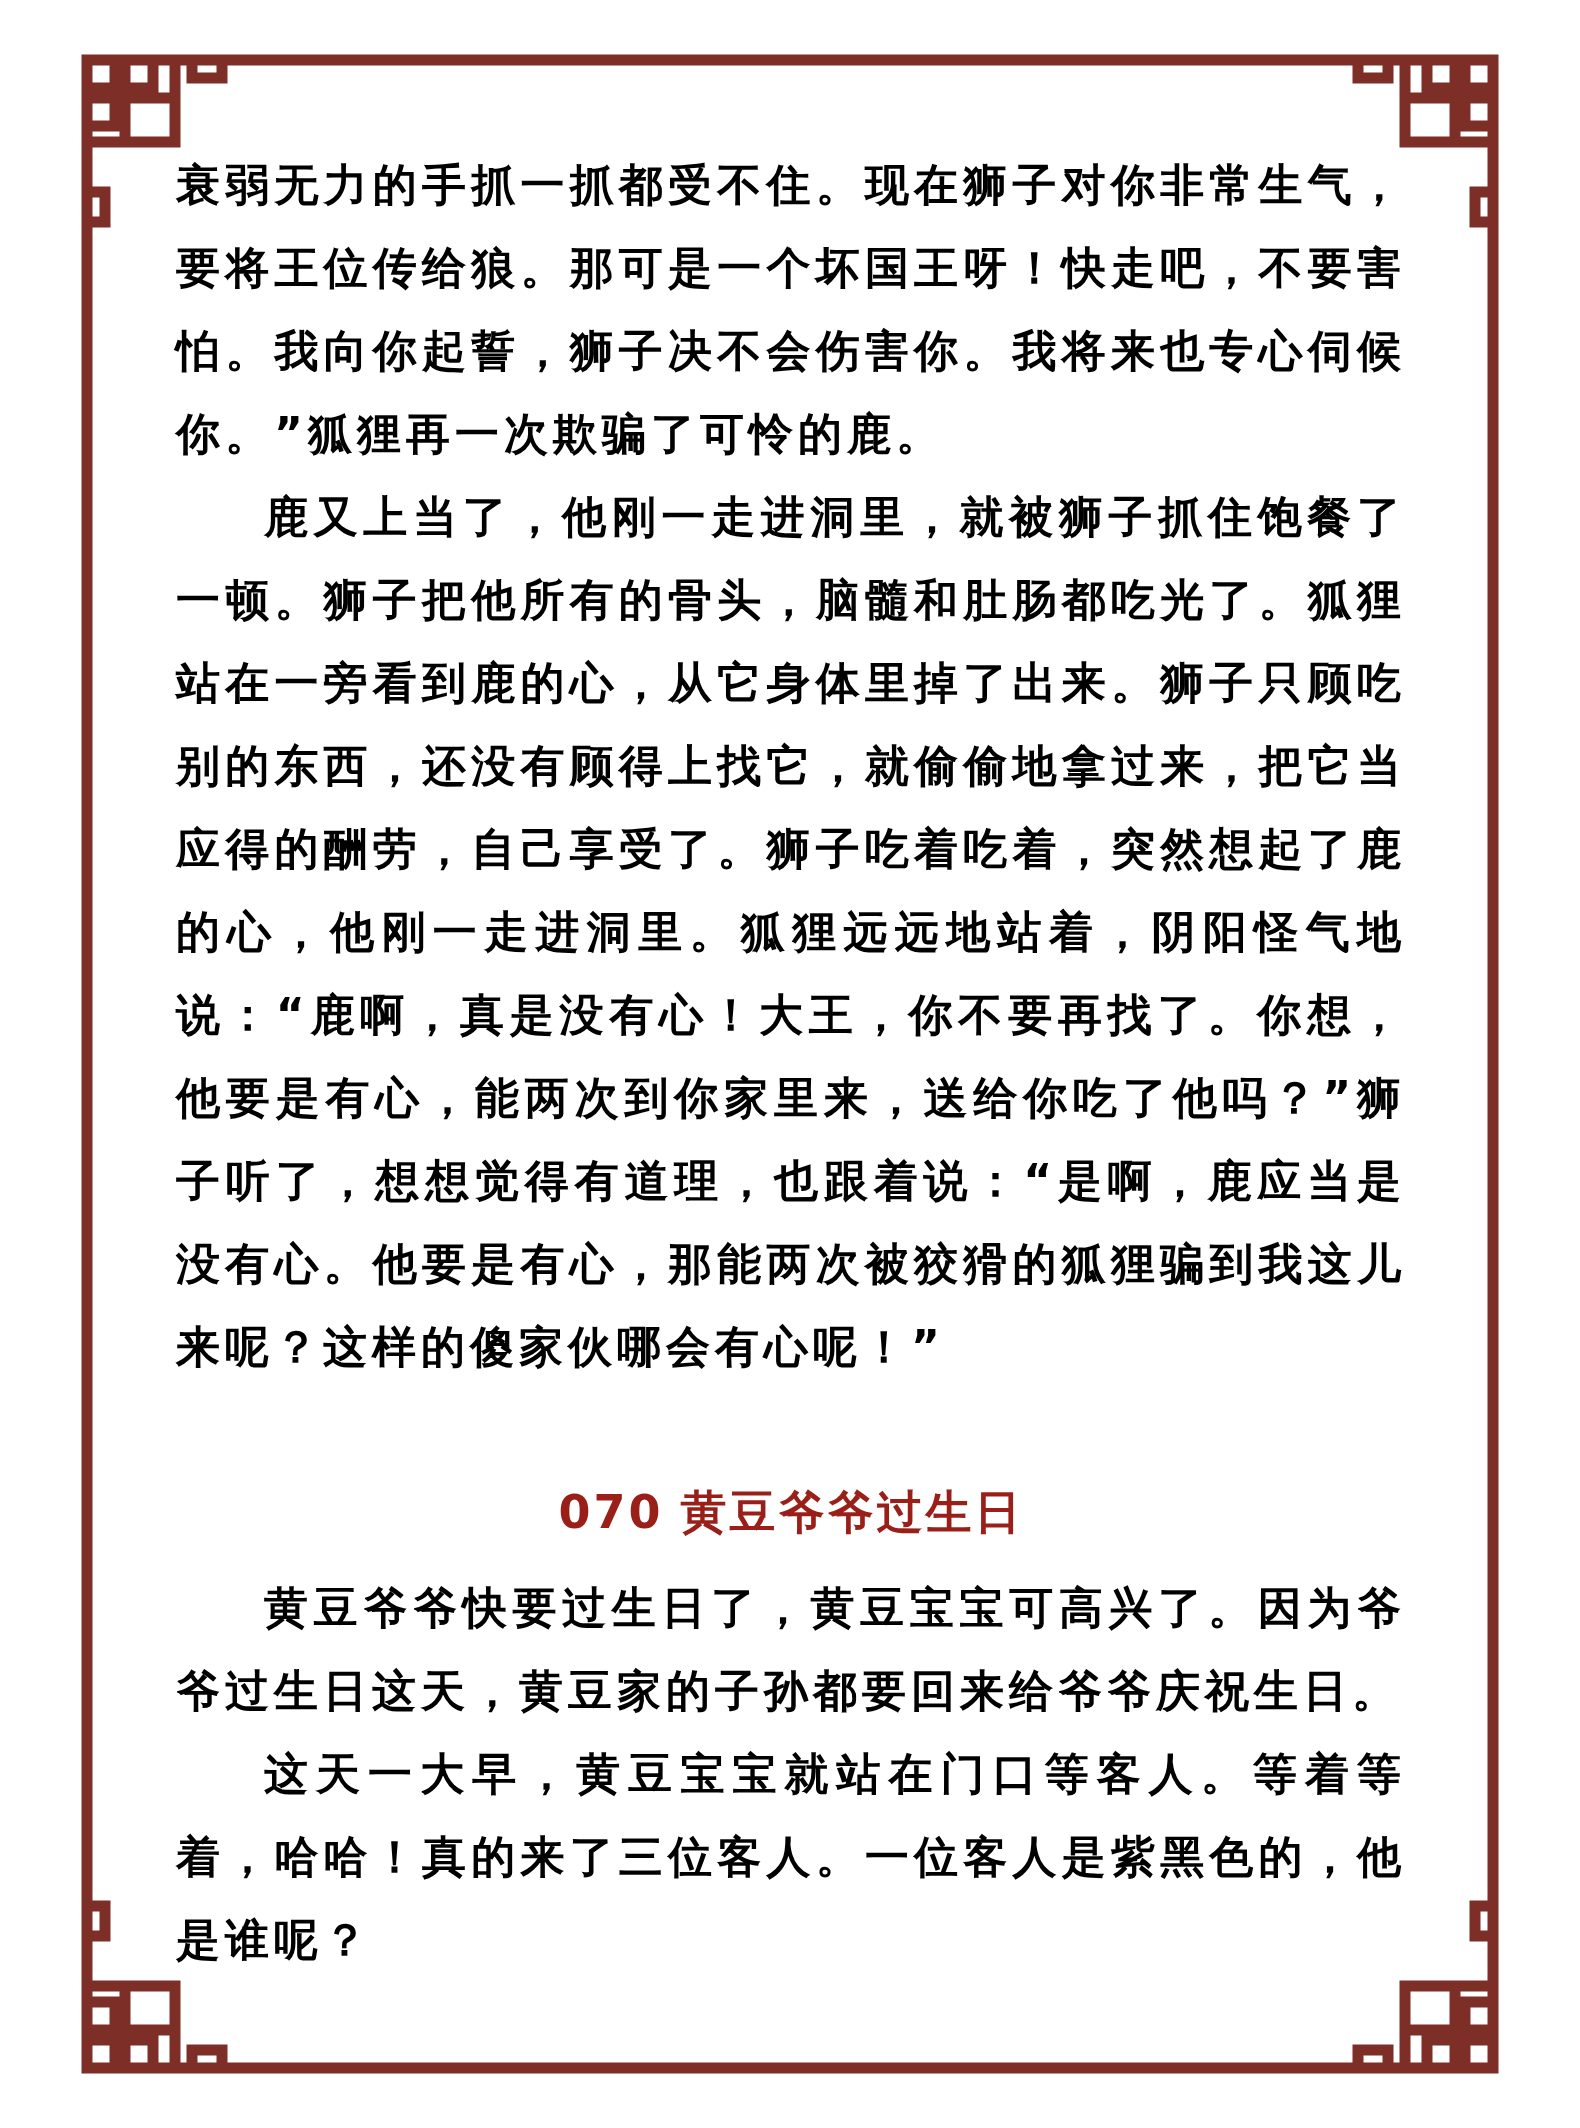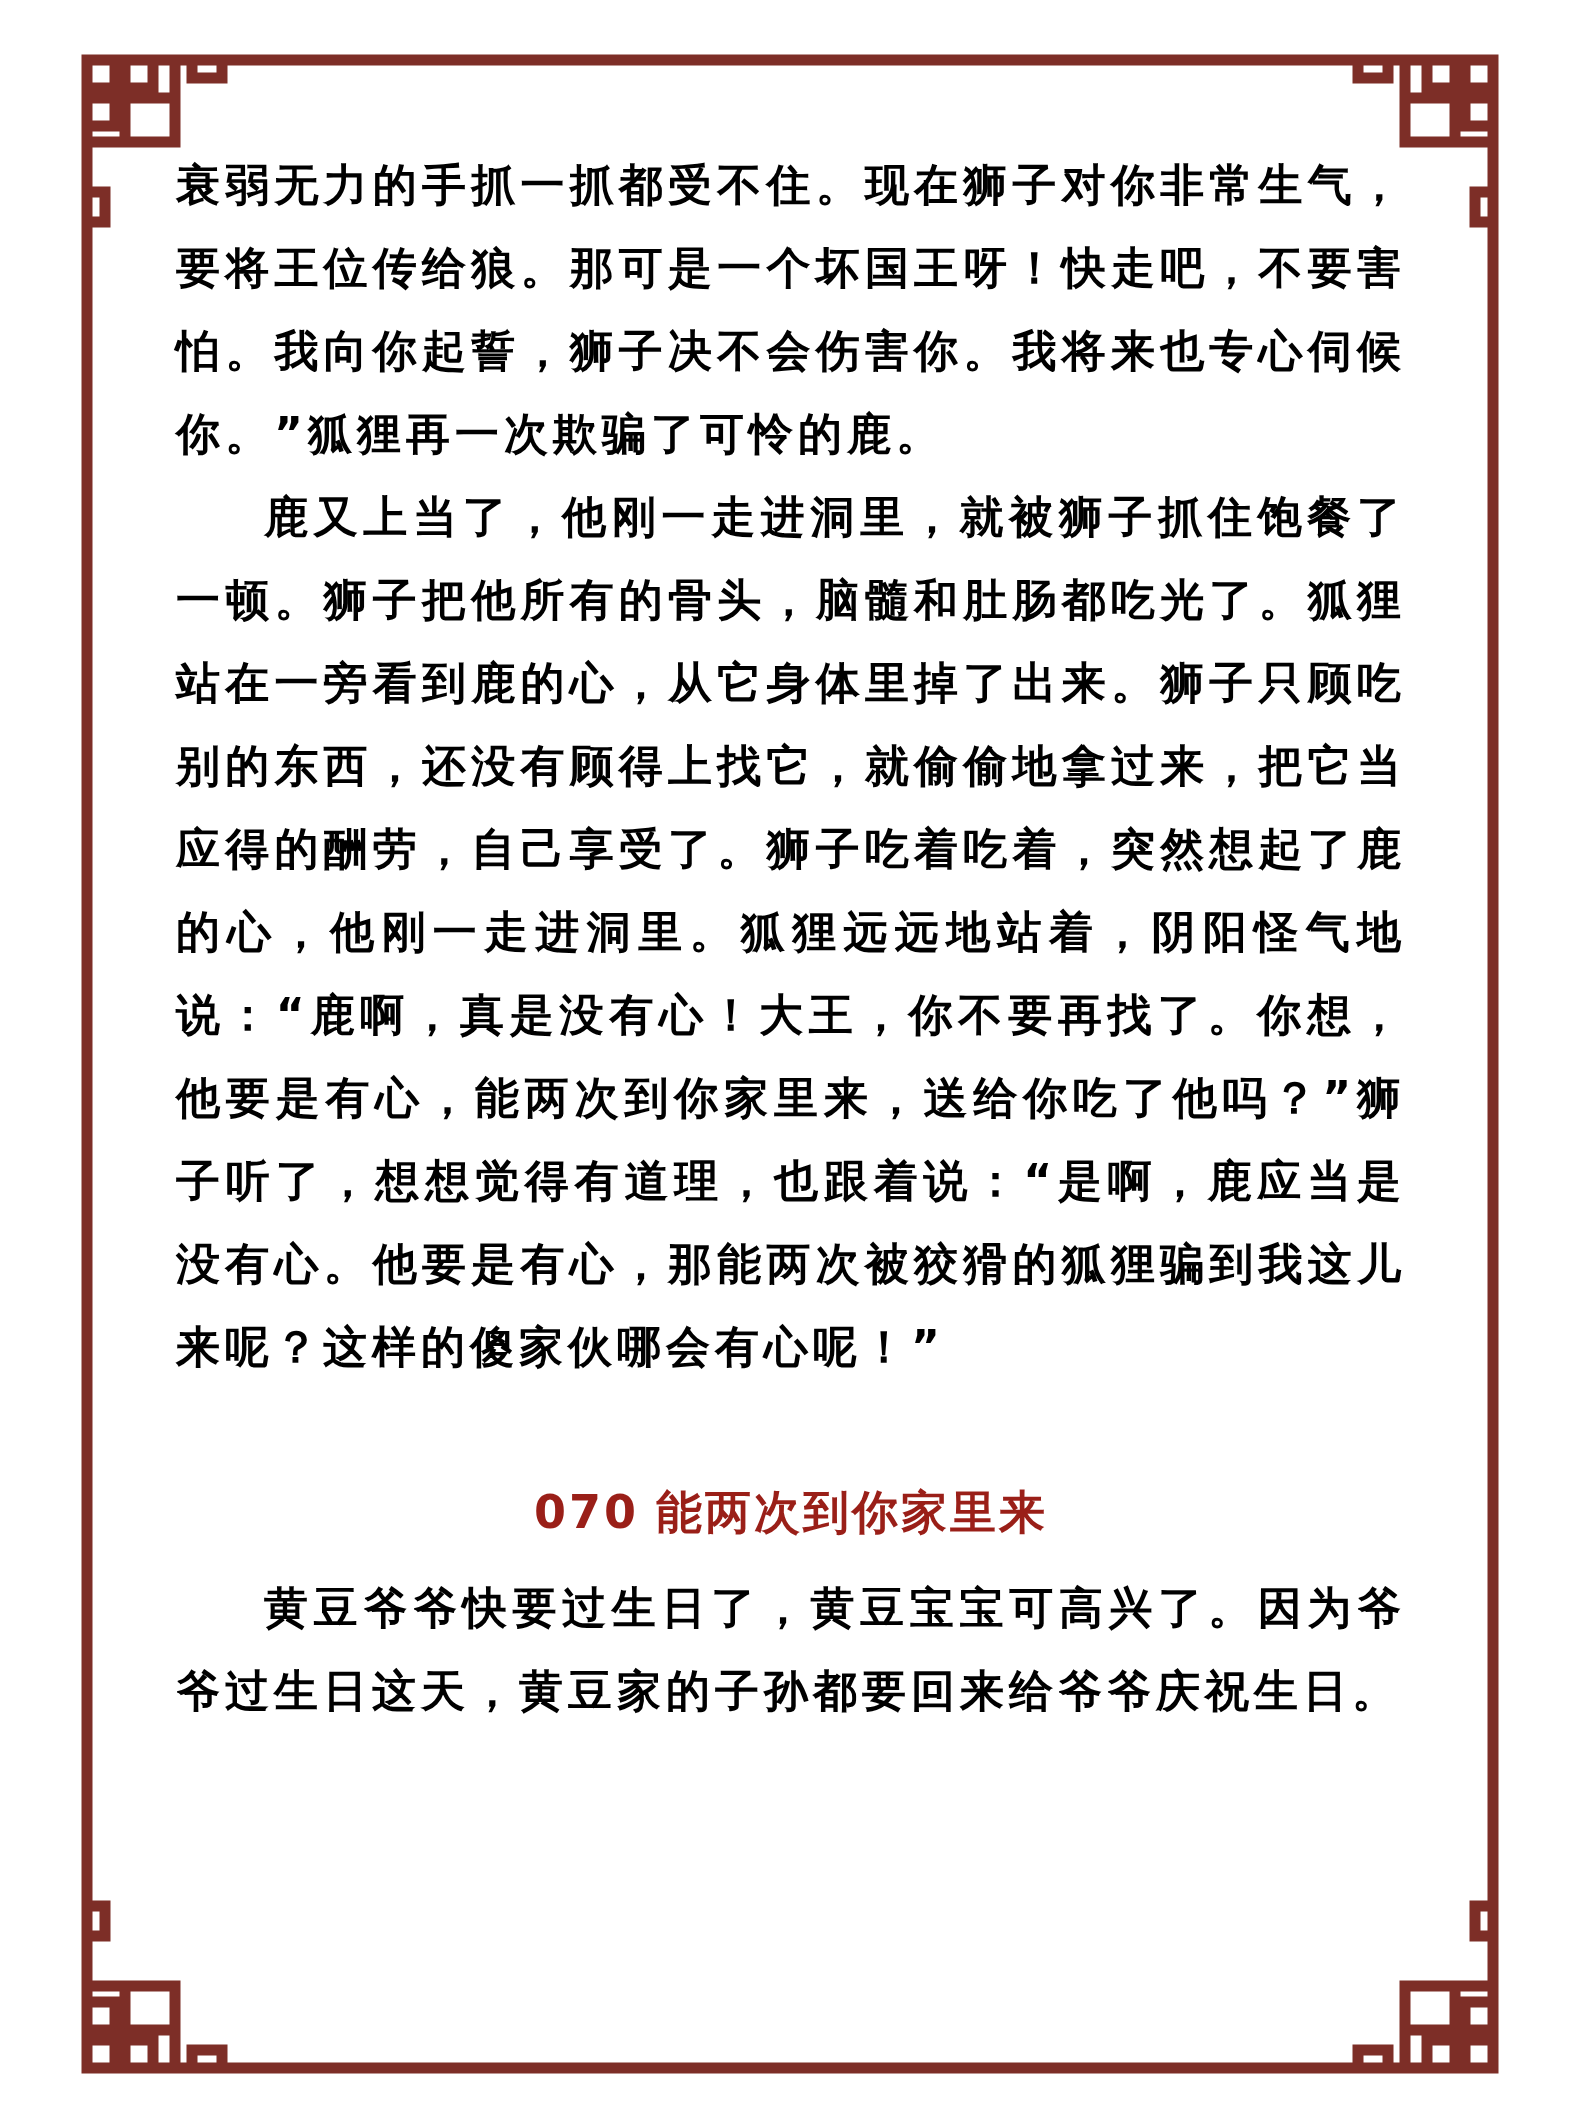--- a/index.html
+++ b/index.html
@@ -79,20 +79,21 @@
     <use href="#corner-fret" transform="translate(0,2128) scale(1,-1)"></use>
     <use href="#corner-fret" transform="translate(1580,2128) scale(-1,-1)"></use>
   </svg>
 
   <div class="content">
 
     <p class="para">衰弱无力的手抓一抓都受不住。现在狮子对你非常生气，要将王位传给狼。那可是一个坏国王呀！快走吧，不要害怕。我向你起誓，狮子决不会伤害你。我将来也专心伺候你。”狐狸再一次欺骗了可怜的鹿。</p>
 
     <p class="para indent">鹿又上当了，他刚一走进洞里，就被狮子抓住饱餐了一顿。狮子把他所有的骨头，脑髓和肚肠都吃光了。狐狸站在一旁看到鹿的心，从它身体里掉了出来。狮子只顾吃别的东西，还没有顾得上找它，就偷偷地拿过来，把它当应得的酬劳，自己享受了。狮子吃着吃着，突然想起了鹿的心，他刚一走进洞里。狐狸远远地站着，阴阳怪气地说：“鹿啊，真是没有心！大王，你不要再找了。你想，他要是有心，能两次到你家里来，送给你吃了他吗？”狮子听了，想想觉得有道理，也跟着说：“是啊，鹿应当是没有心。他要是有心，那能两次被狡猾的狐狸骗到我这儿来呢？这样的傻家伙哪会有心呢！”</p>
 
-    <h2 class="heading"><span class="num">070</span><span>能两次到你家里来</span></h2>
+    <h2 class="heading"><span class="num">070</span><span>黄豆爷爷过生日</span></h2>
 
     <p class="para indent">黄豆爷爷快要过生日了，黄豆宝宝可高兴了。因为爷爷过生日这天，黄豆家的子孙都要回来给爷爷庆祝生日。</p>
 
+    <p class="para indent">这天一大早，黄豆宝宝就站在门口等客人。等着等着，哈哈！真的来了三位客人。一位客人是紫黑色的，他是谁呢？</p>
 
   </div>
 
 </div>
 
 </body></html>

